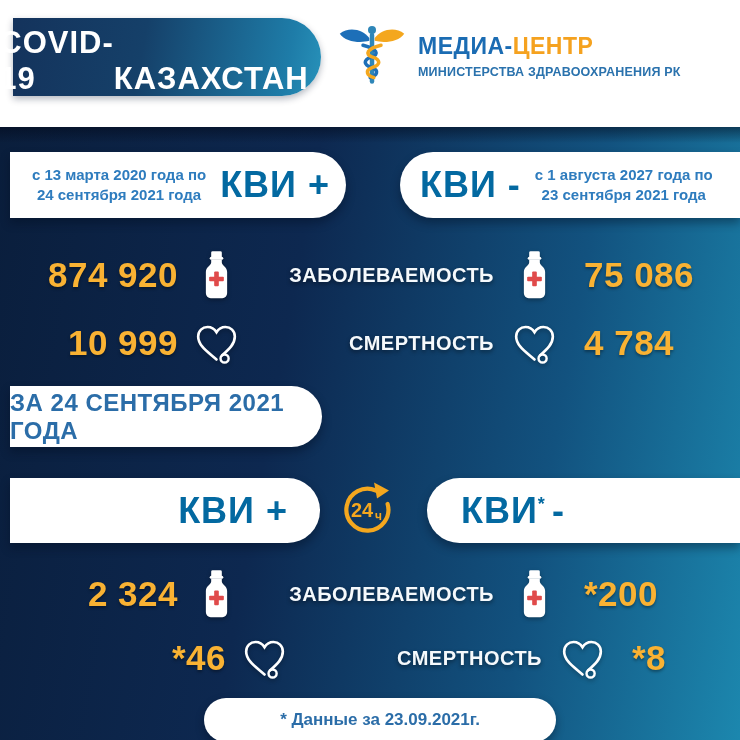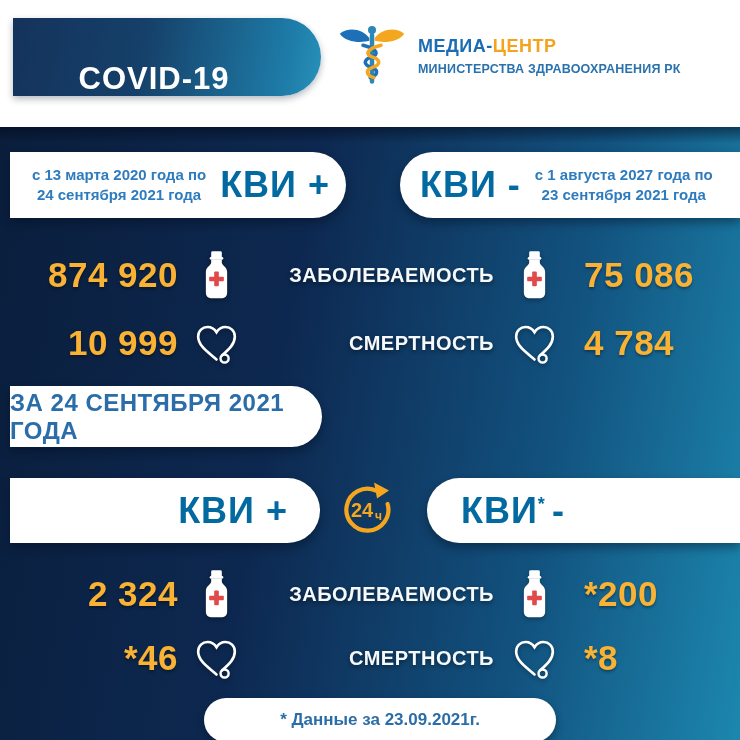--- a/index.html
+++ b/index.html
@@ -16,21 +16,21 @@
     border-radius:0 47px 47px 0;
     background:linear-gradient(100deg,#14335c 0%,#154069 42%,#1e7ca8 88%,#2892ba 100%);
     display:flex; justify-content:center; align-items:flex-end;
     padding-right:26px; color:#ffffff;
     box-shadow:0 3px 7px rgba(5,20,45,.3);
   }
   .title-line { font-size:31px; font-weight:700; line-height:1.14; letter-spacing:1px; }
 
   .logo { position:absolute; left:338px; top:24px; display:flex; align-items:center; gap:12px; }
   .caduceus { width:68px; height:64px; }
-  .logo-name { font-size:18px; font-weight:700; letter-spacing:.5px; white-space:nowrap; }
+  .logo-name { font-size:23px; font-weight:700; letter-spacing:.5px; white-space:nowrap; }
   .name-blue { color:#1b6cb3; }
   .name-orange { color:#f5a21f; }
   .logo-subtitle { font-size:12.5px; font-weight:700; color:#2a72ad; margin-top:5px; letter-spacing:.2px; white-space:nowrap; }
 
   
   .main {
     position:absolute; top:127px; left:0; width:740px; height:613px;
     background:linear-gradient(100deg,#0a1e3c 0%,#0d2850 38%,#12527f 72%,#1c87ae 100%);
   }
   .main::before {
@@ -56,21 +56,21 @@
 
   
   .stat-row {
     position:absolute; left:0; width:740px;
     display:grid; grid-template-columns:178px 76px 240px 80px 1fr;
     align-items:center;
   }
   .row-a1 { top:118px; height:60px; }
   .row-a2 { top:188px; height:56px; }
   .row-b1 { top:437px; height:60px; }
-  .row-b2 { top:503px; height:56px; }
+  .row-b2 { top:503px; height:56px;padding-left:48px; }
   .stat-value {
     font-size:35px; font-weight:700; color:#f9b233; letter-spacing:.5px;
     text-shadow:0 2px 3px rgba(0,0,0,.35); white-space:nowrap;
   }
   .stat-value.left  { text-align:right; }
   .stat-value.right { text-align:left; padding-left:10px; }
   .stat-label {
     text-align:right; font-size:20px; font-weight:700; color:#f5f9fc;
     letter-spacing:.5px; text-shadow:0 2px 4px rgba(0,0,0,.45);
   }
@@ -113,20 +113,21 @@
       <circle cx="33.6" cy="41" r="4.3" fill="none" stroke="#ffffff" stroke-width="2.6"></circle>
     </symbol>
   </defs>
 </svg>
 
 <div class="canvas">
 
   <div class="header">
     <div class="title-pill">
       <div class="title-line">COVID-19</div>
+      <div class="title-line">КАЗАХСТАН</div>
     </div>
 
     <div class="logo">
       <svg class="caduceus" viewBox="0 0 76 68">
         <path d="M35 14 C28 4 12 1 2 9 C8 18 24 20 35 17 Z" fill="#1d6fb8"></path>
         <path d="M41 14 C48 4 64 1 74 9 C68 18 52 20 41 17 Z" fill="#f4a71e"></path>
         <circle cx="38" cy="5" r="4.5" fill="#2e86b8"></circle>
         <rect x="35.5" y="8" width="5" height="57" rx="2.5" fill="#2e86b8"></rect>
         <path d="M28 22 C44 26 46 32 38 35 C28 38 28 44 38 47 C46 50 44 56 36 58" fill="none" stroke="#1d6fb8" stroke-width="4" stroke-linecap="round"></path>
         <path d="M48 22 C32 26 30 32 38 35 C48 38 48 44 38 47 C30 50 32 56 40 58" fill="none" stroke="#f4a71e" stroke-width="4" stroke-linecap="round"></path>

